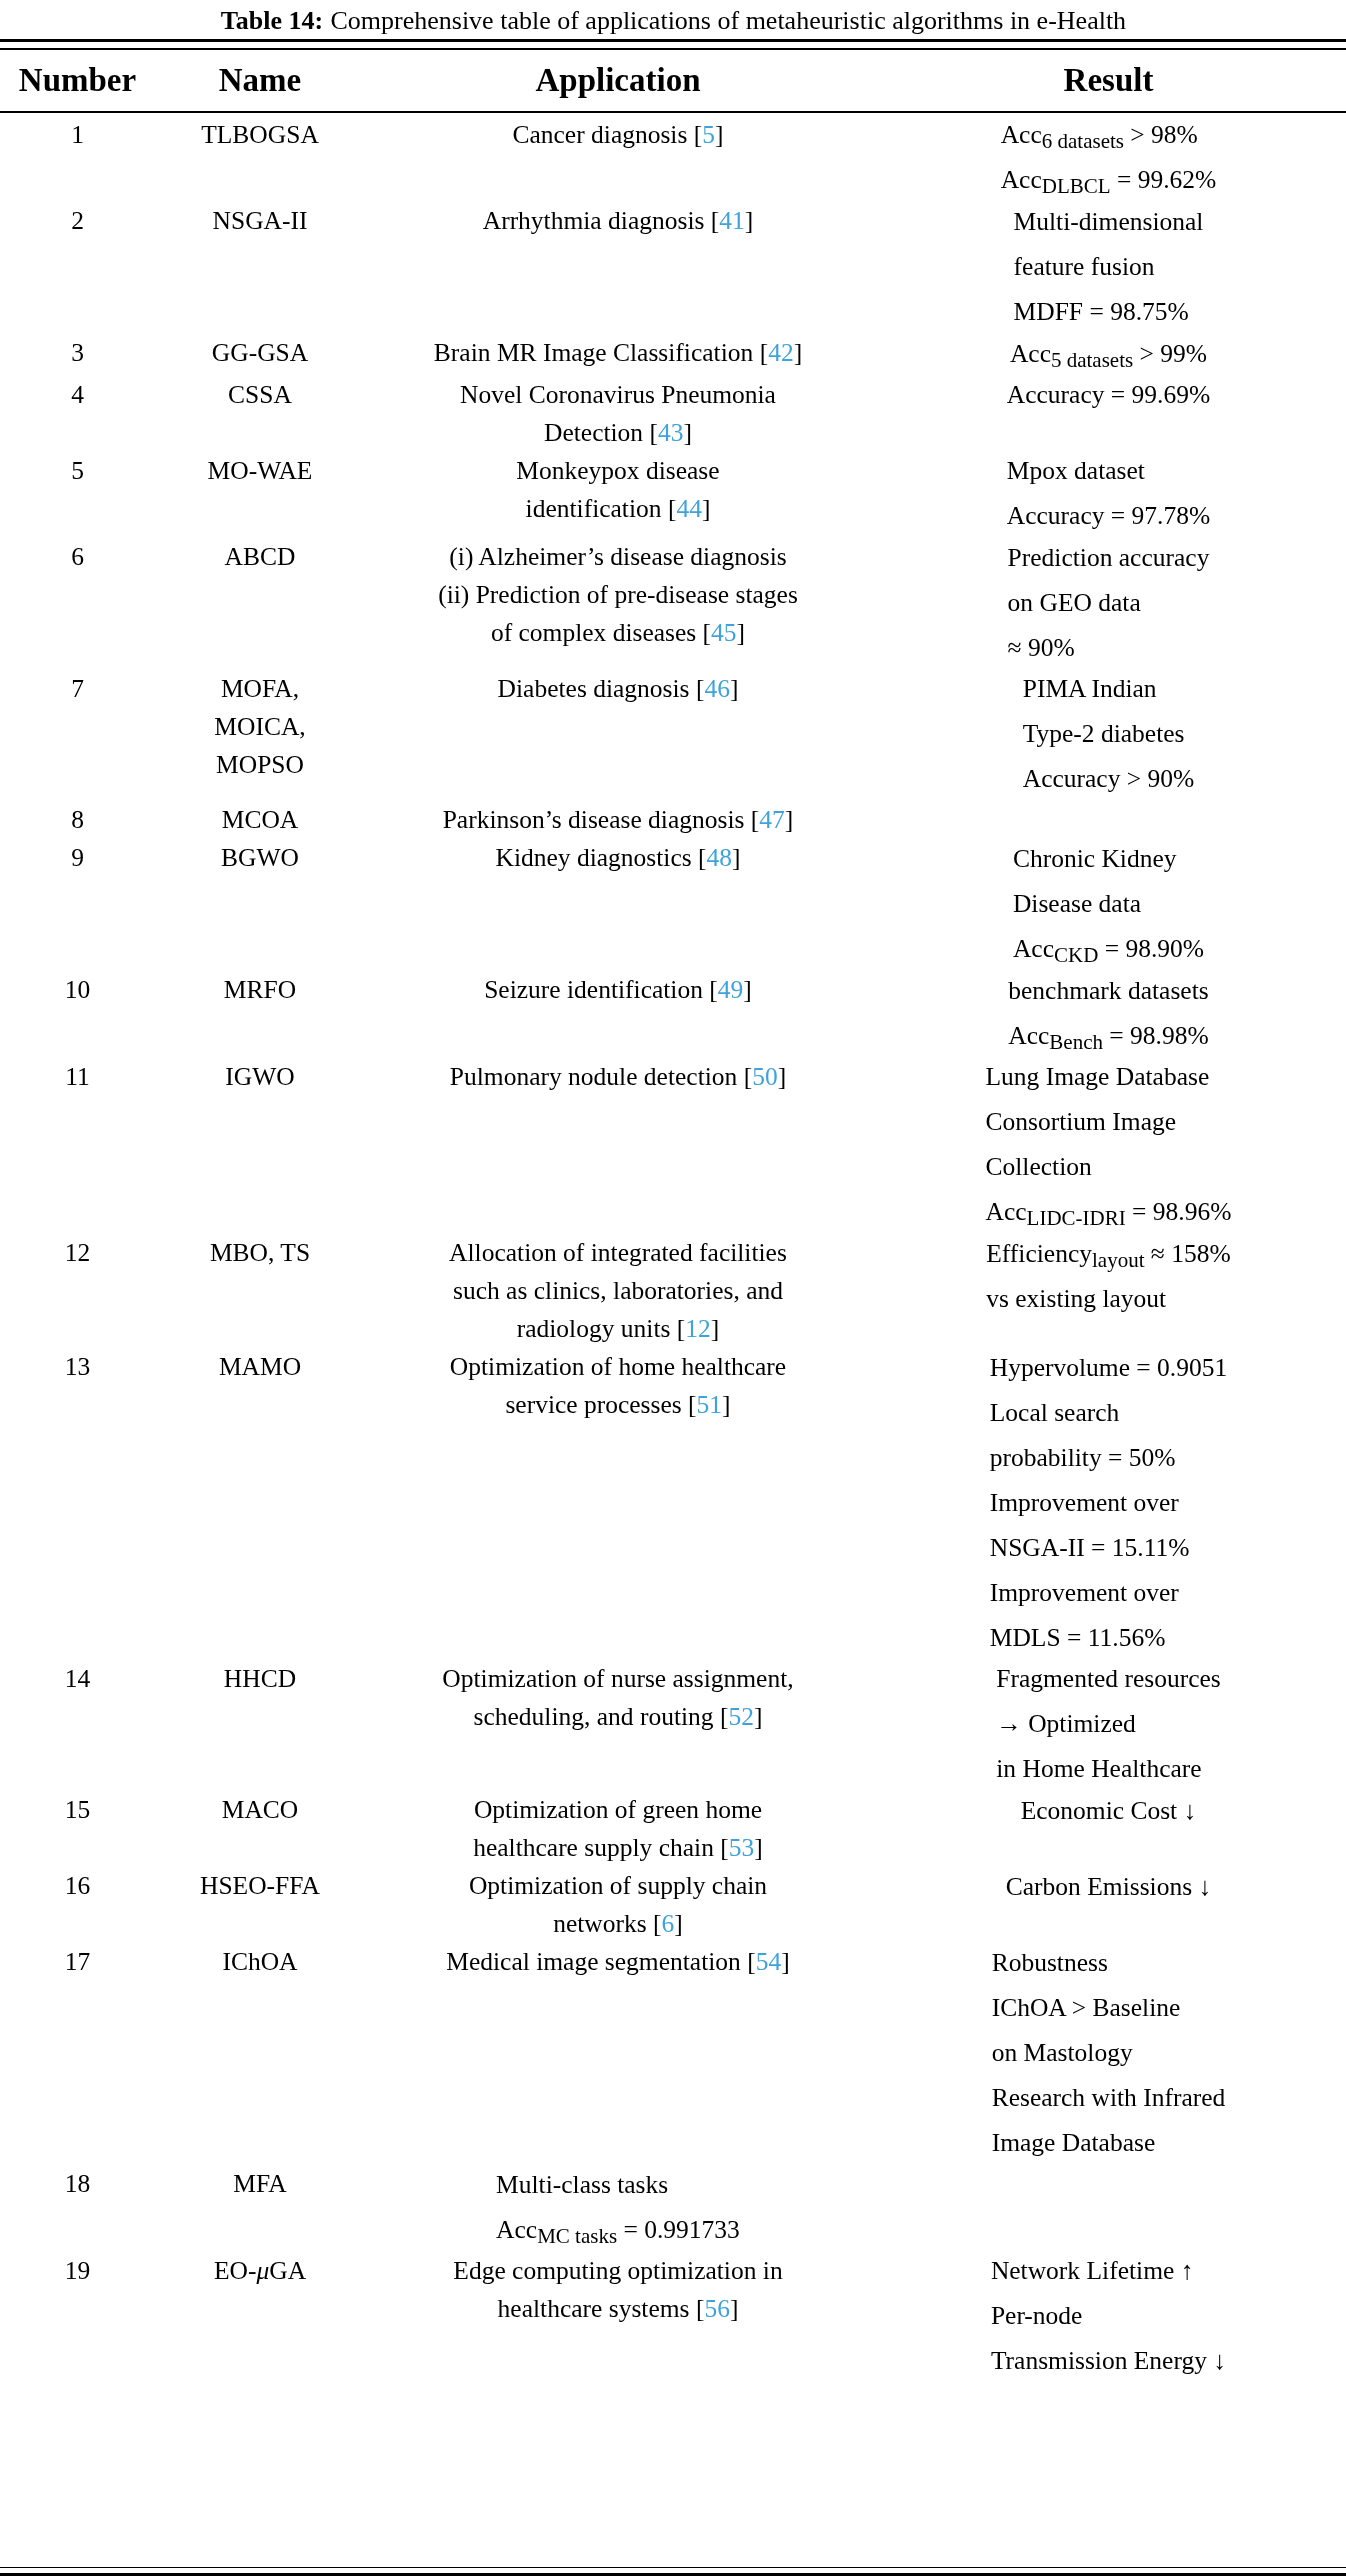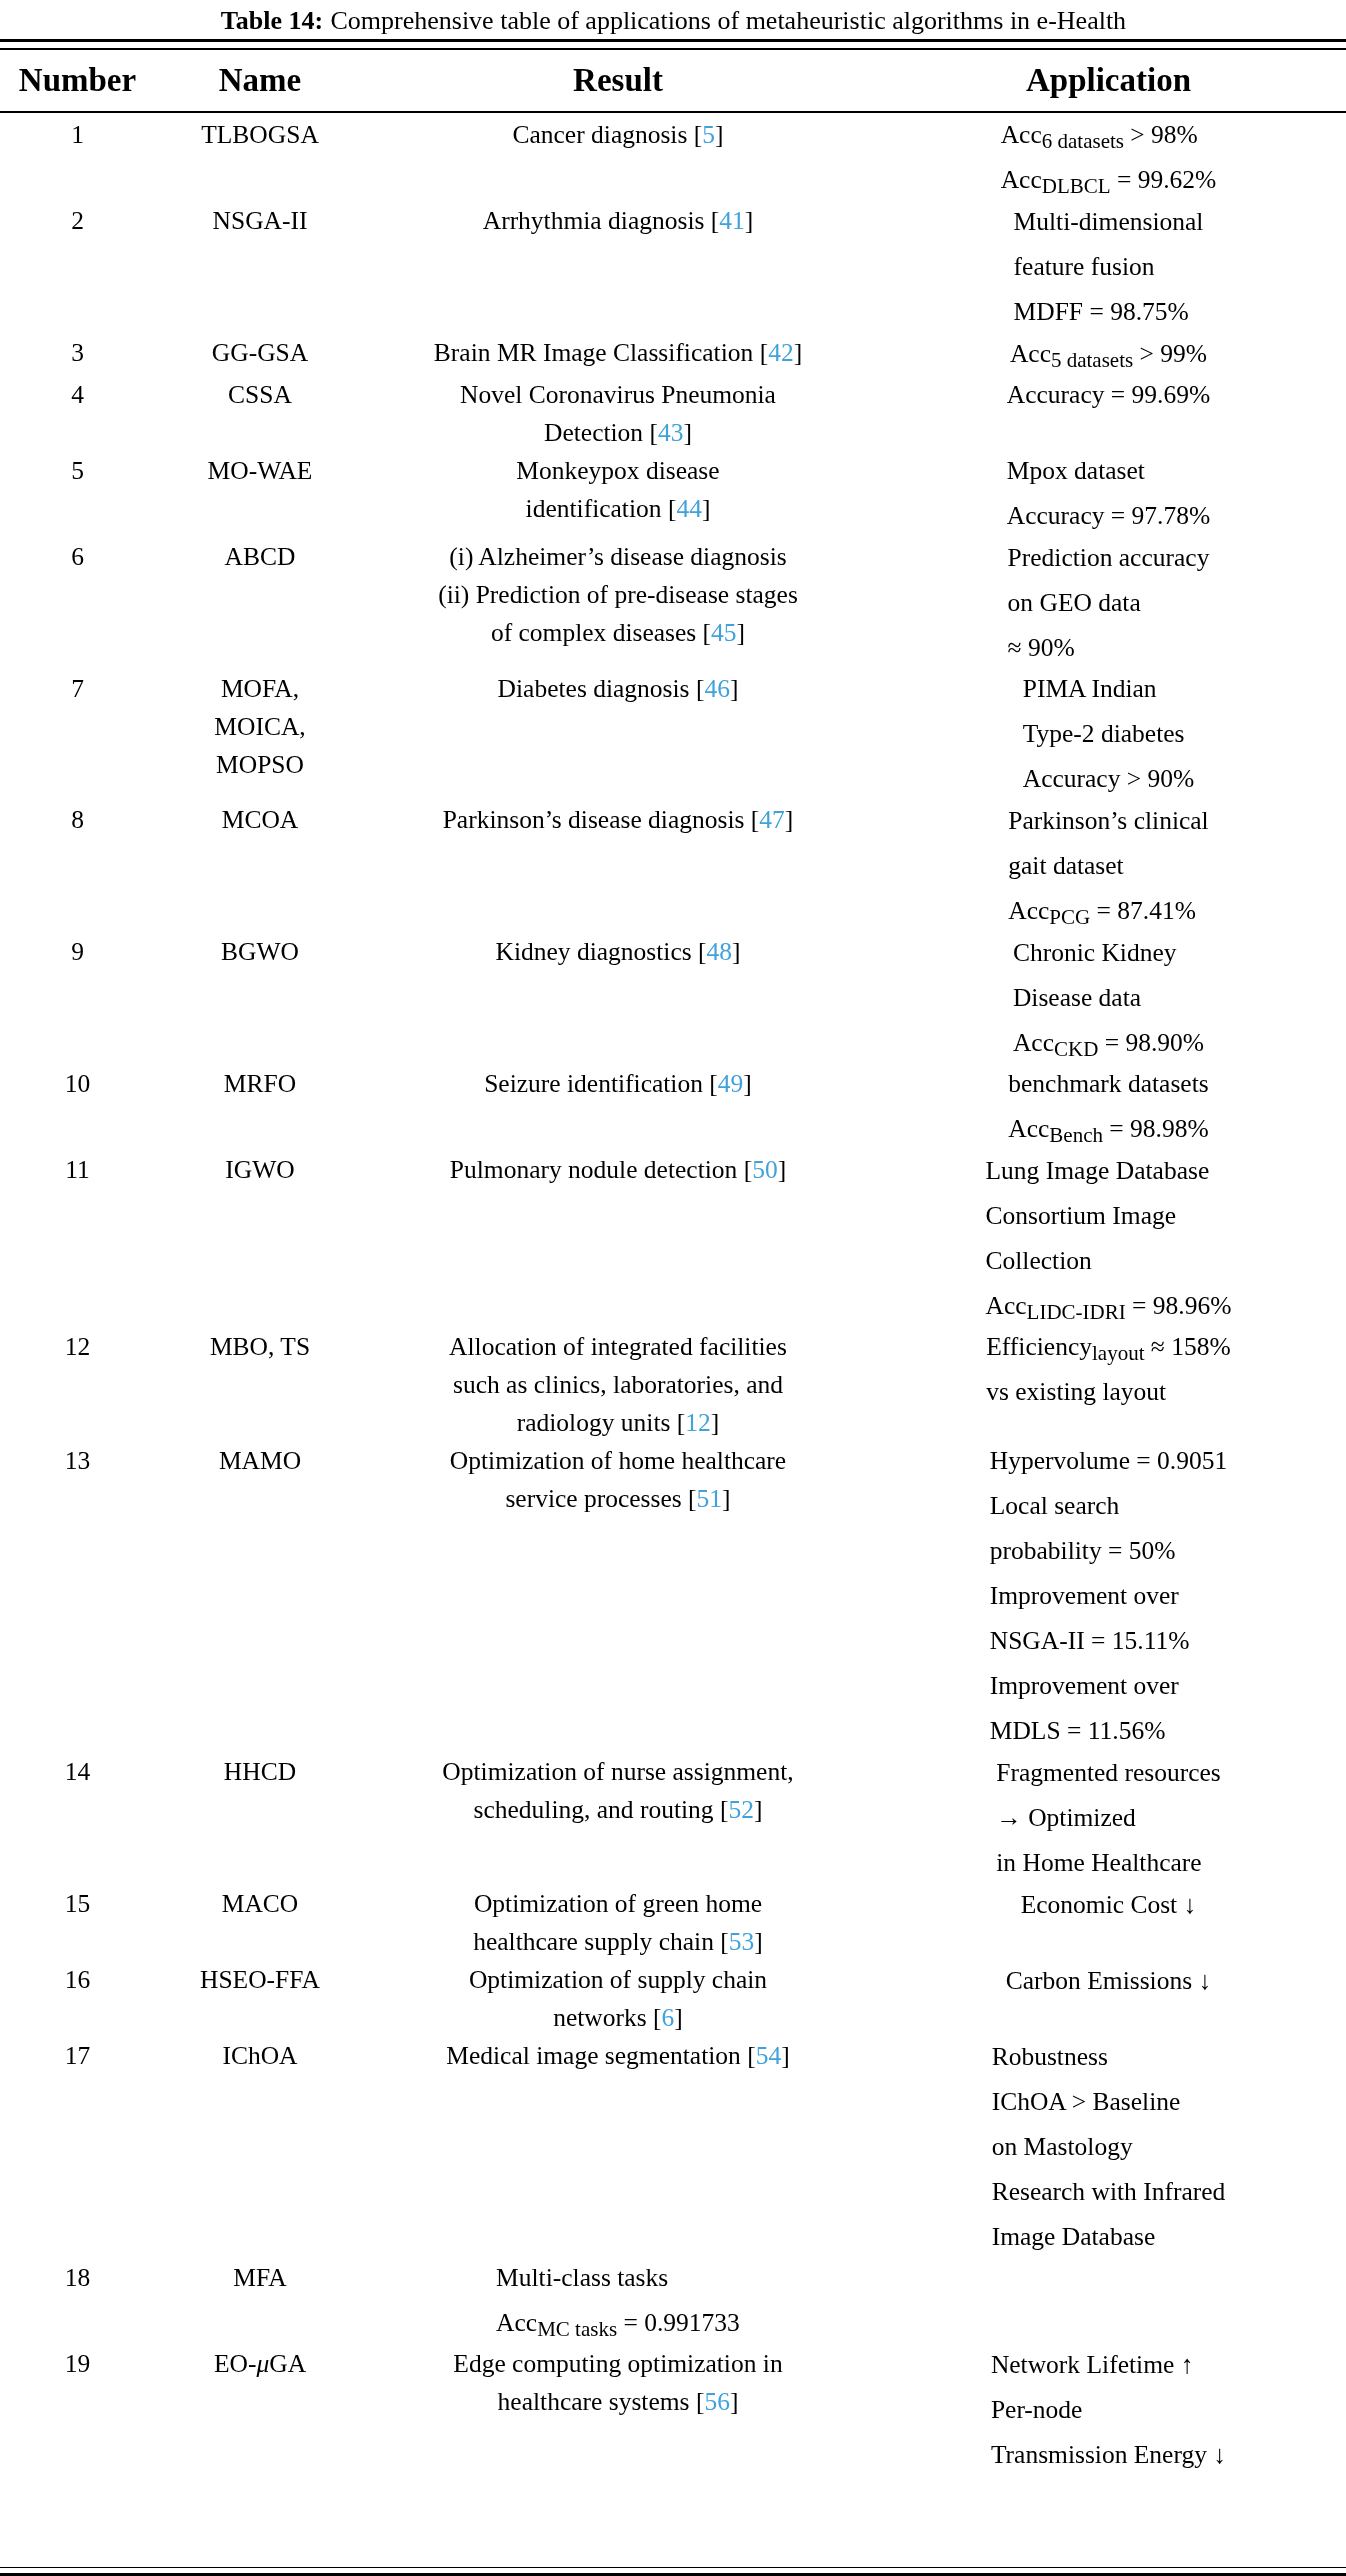--- a/index.html
+++ b/index.html
@@ -68,22 +68,22 @@
 
 <div class="page">
   <div class="caption">
     <b>Table 14:</b><span>Comprehensive table of applications of metaheuristic algorithms in e-Health</span>
   </div>
   <div class="rule rule-a"></div>
   <div class="rule rule-b"></div>
   <div class="thead grid-cols" id="thead">
       <div class="hcell">Number</div>
       <div class="hcell">Name</div>
+      <div class="hcell">Application</div>
       <div class="hcell">Result</div>
-      <div class="hcell">Application</div>
     </div>
   <div class="rule rule-c"></div>
   <div class="tbody" id="tbody">
       <div class="trow grid-cols">
         <div class="cell c-num">
           <div class="line">1</div>
         </div>
         <div class="cell c-name">
           <div class="line">TLBOGSA</div>
         </div>
@@ -208,27 +208,20 @@
       </div>
       <div class="trow grid-cols">
         <div class="cell c-num">
           <div class="line">8</div>
         </div>
         <div class="cell c-name">
           <div class="line">MCOA</div>
         </div>
         <div class="cell c-app">
           <div class="line">Parkinson’s disease diagnosis <span class="cite">[<span class="cnum">47</span>]</span></div>
-        </div>
-        <div class="cell c-res">
-          <div class="res-block">
-            <div class="rline">Parkinson’s clinical</div>
-            <div class="rline">gait dataset</div>
-            <div class="rline">Acc<sub class="sb">PCG</sub> = 87.41%</div>
-          </div>
         </div>
       </div>
       <div class="trow grid-cols">
         <div class="cell c-num">
           <div class="line">9</div>
         </div>
         <div class="cell c-name">
           <div class="line">BGWO</div>
         </div>
         <div class="cell c-app">

